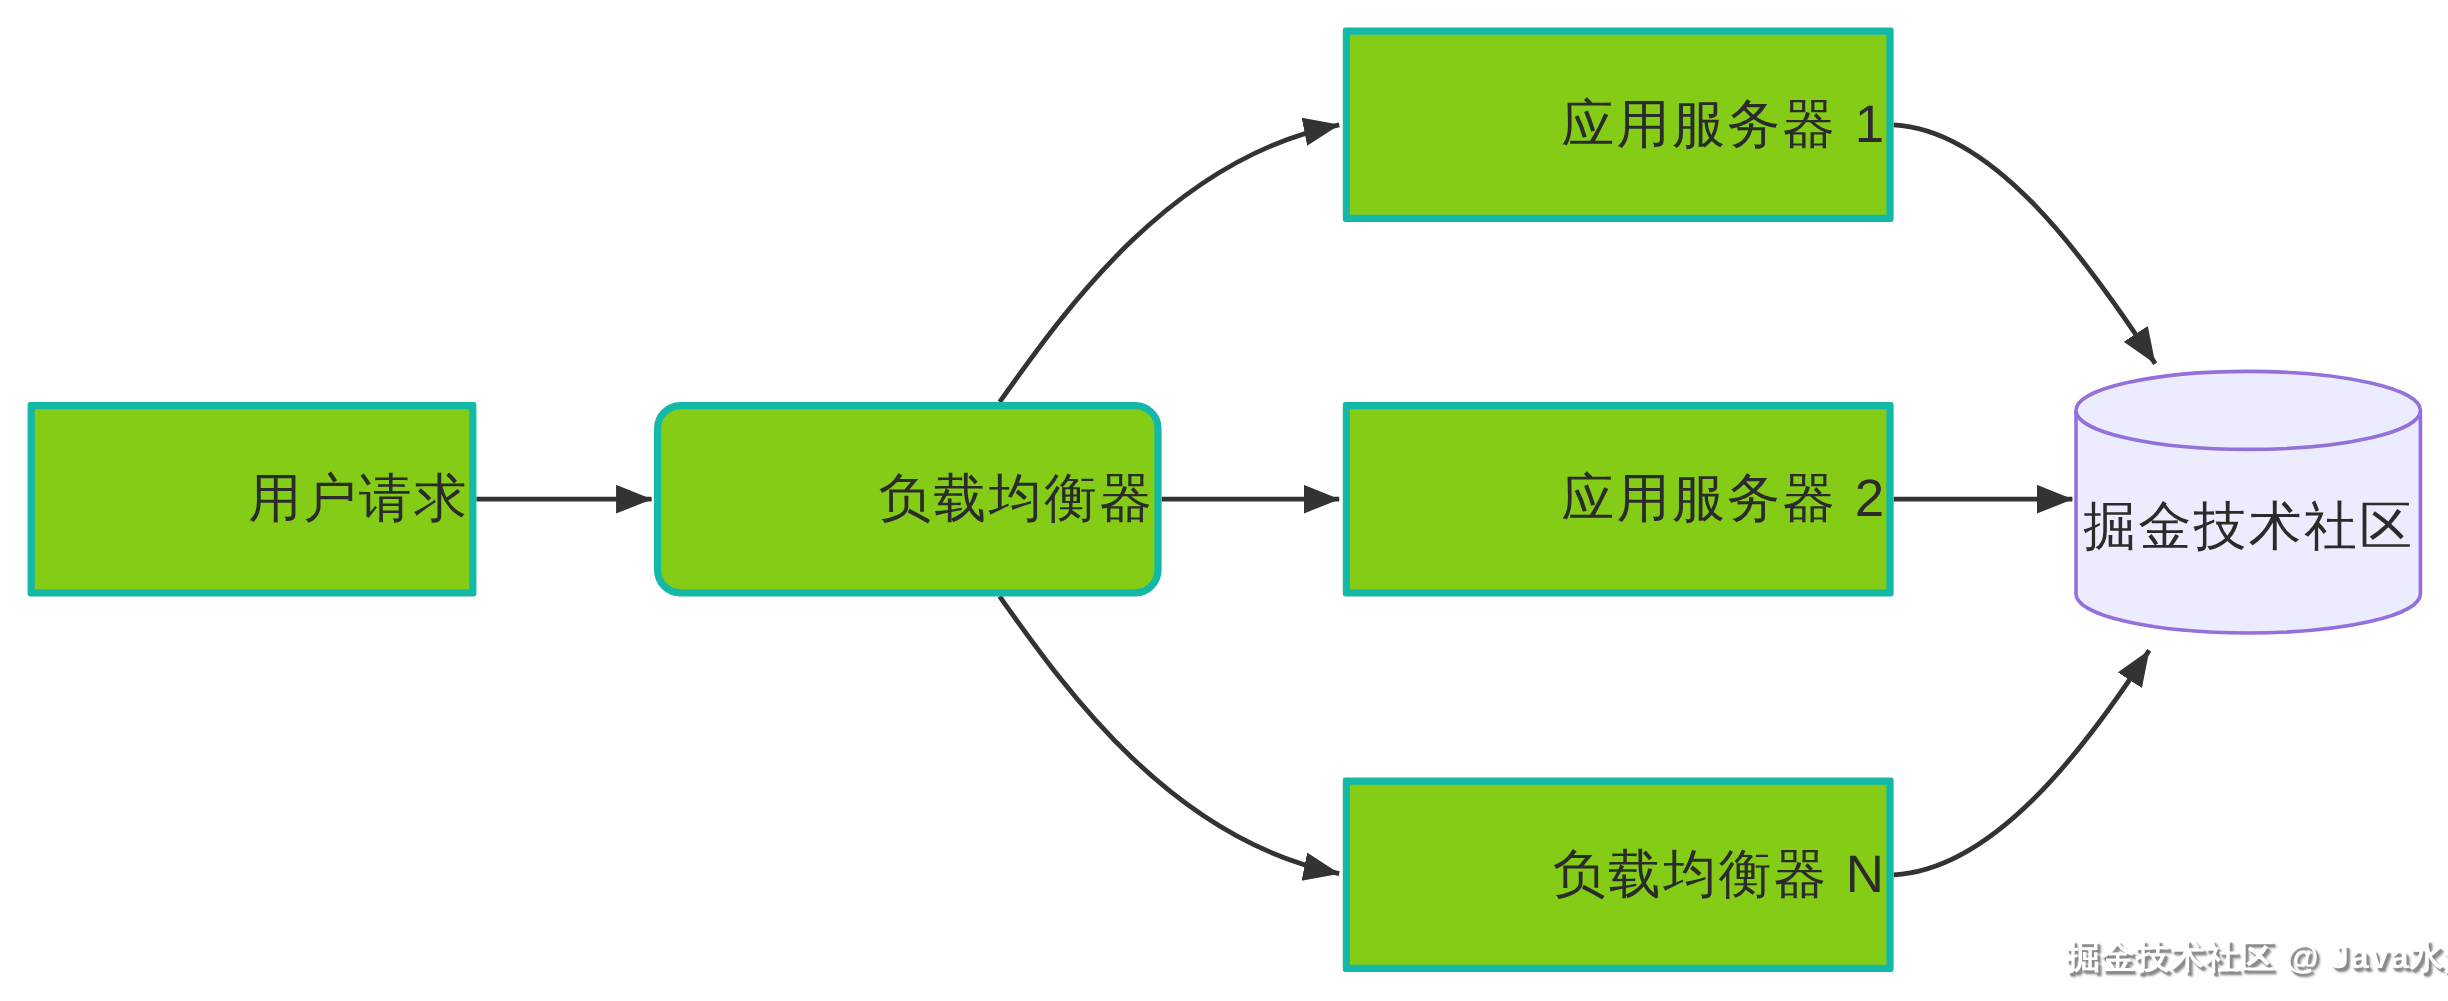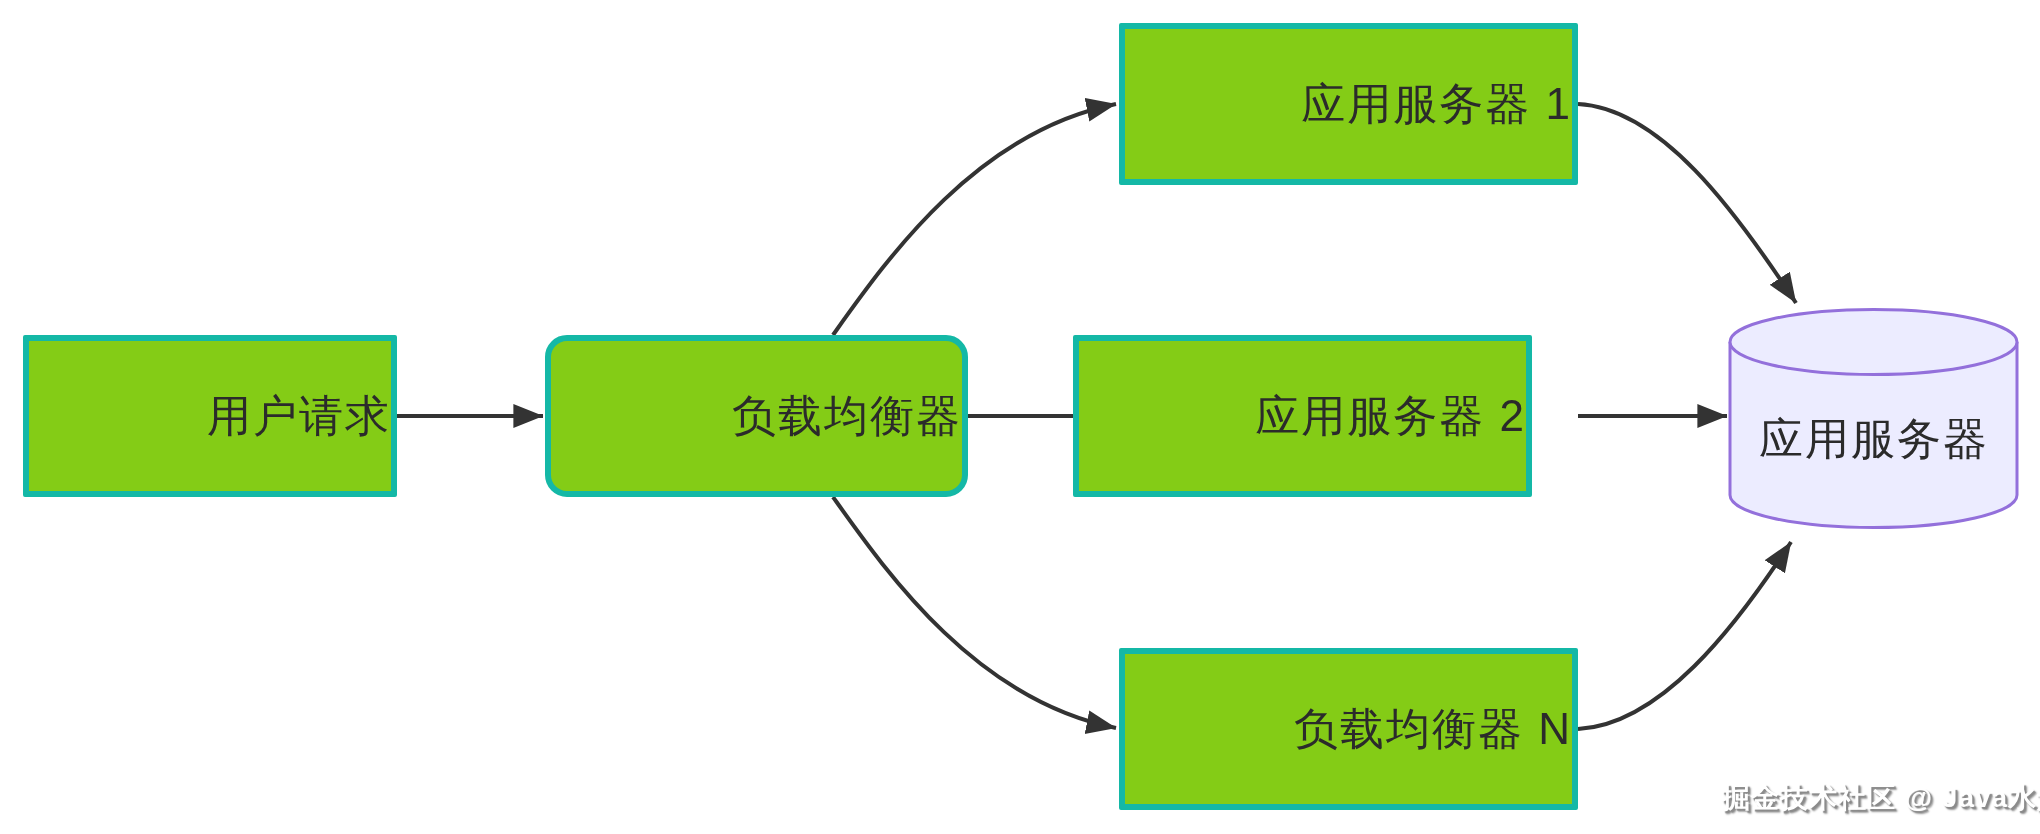--- a/index.html
+++ b/index.html
@@ -89,27 +89,27 @@
   </div>
 
   <div class="node" style="left:545px; top:335px; width:423px; height:162px;border-radius:22px;">
     <span class="node-label">负载均衡器</span>
   </div>
 
   <div class="node" style="left:1119px; top:23px; width:459px; height:162px;">
     <span class="node-label">应用服务器 1</span>
   </div>
 
-  <div class="node" style="left:1073px; top:335px; width:459px; height:162px;">
+  <div class="node" style="left:1119px; top:335px; width:459px; height:162px;">
     <span class="node-label">应用服务器 2</span>
   </div>
 
   <div class="node" style="left:1119px; top:648px; width:459px; height:162px;">
     <span class="node-label">负载均衡器 N</span>
   </div>
 
   <div class="db-label">
-    <span class="node-label">应用服务器</span>
+    <span class="node-label">掘金技术社区</span>
   </div>
 
   <div class="watermark">掘金技术社区 @ Java水解</div>
 
 </div>
 
 </body></html>

